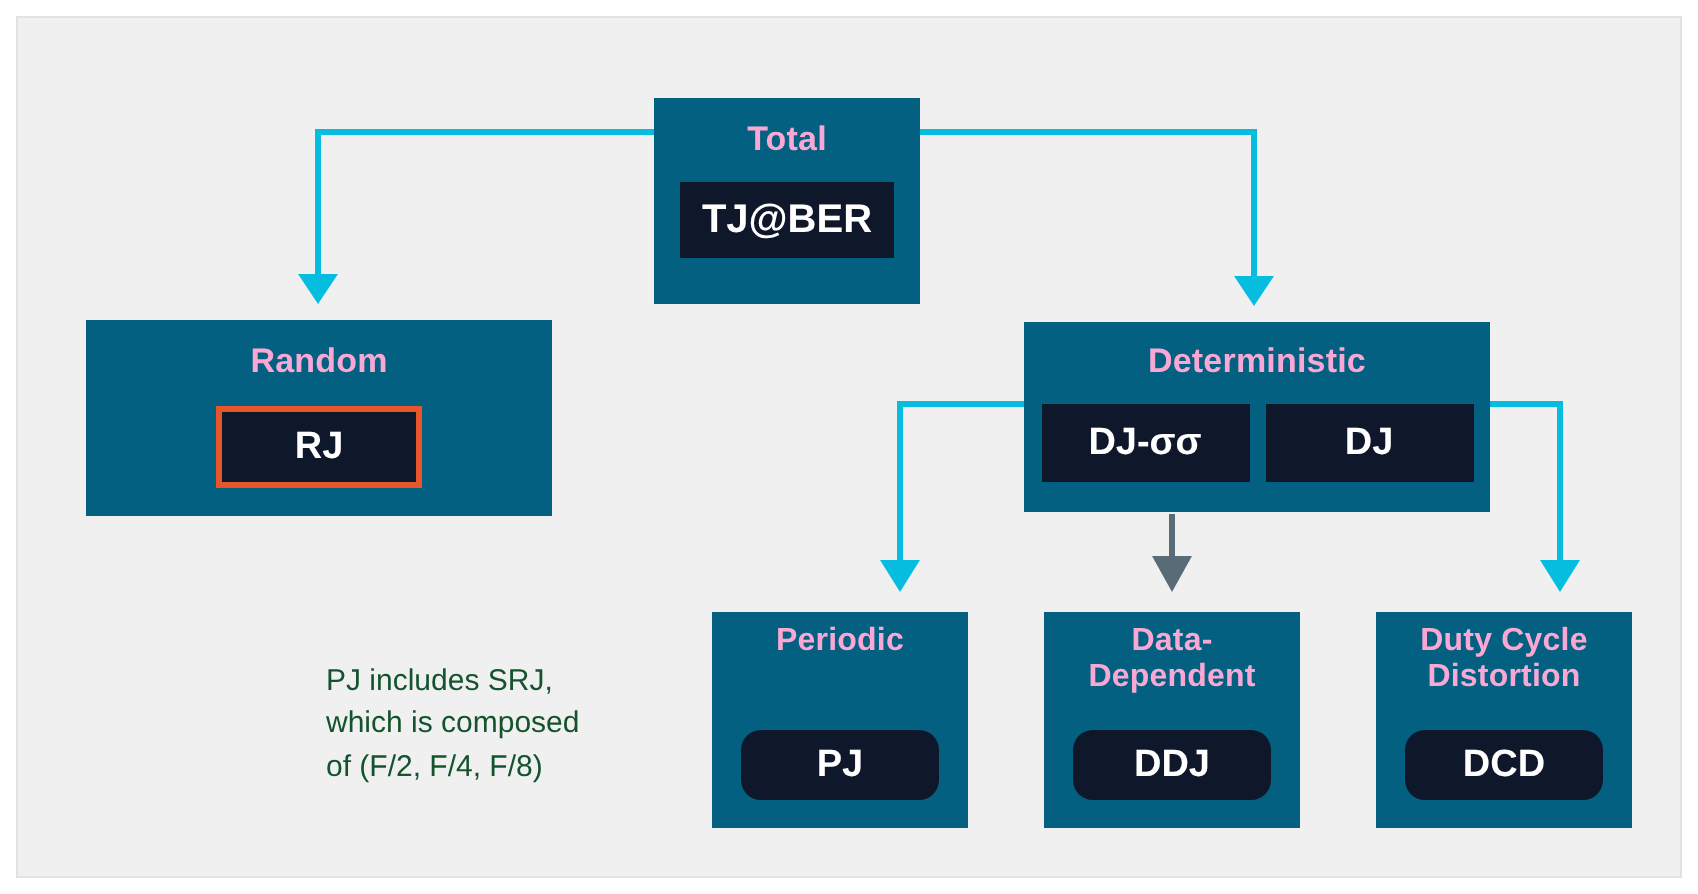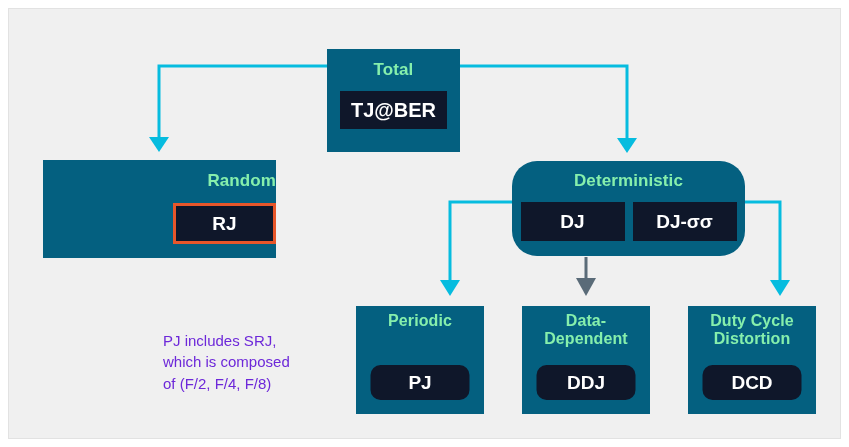--- a/index.html
+++ b/index.html
@@ -28,21 +28,21 @@
   
   .node {
     position: absolute;
     background: #046080;
     box-sizing: border-box;
     display: flex;
     flex-direction: column;
     align-items: center;
   }
   .node-title {
-    color: #86efac;
+    color: #f9a8d4;
     font-weight: bold;
     text-align: center;
     line-height: 1.12;
     letter-spacing: 0.1px;
     white-space: pre-line;
   }
 
   
   .chip {
     background: #0f172a;
@@ -79,38 +79,36 @@
     margin-top: 12px;
   }
 
   
   #node-random {
     left: 34px;
     top: 151px;
     width: 233px;
     height: 98px;
     padding-top: 11px;
-    align-items: flex-end;
   }
   #node-random .node-title { font-size: 17px; }
   #node-random .chip-row { margin-top: 13px; gap: 9px; }
   #node-random .chip {
     width: 103px;
     height: 41px;
     font-size: 19px;
   }
 
   
   #node-deterministic {
     left: 503px;
     top: 152px;
     width: 233px;
     height: 95px;
     padding-top: 10px;
-    border-radius: 25px;
   }
   #node-deterministic .node-title { font-size: 17px; }
   #node-deterministic .chip-row { margin-top: 12px; gap: 8px; }
   #node-deterministic .chip {
     width: 104px;
     height: 39px;
     font-size: 19px;
   }
 
   
@@ -134,21 +132,21 @@
   #node-periodic      { left: 347px; }
   #node-data-dependent{ left: 513px; }
   #node-duty-cycle    { left: 679px; }
 
   
   #annotation-note {
     position: absolute;
     left: 154px;
     top: 321px;
     width: 180px;
-    color: #6d28d9;
+    color: #14532d;
     font-size: 15px;
     line-height: 1.42;
     white-space: pre-line;
   }
 
   
   #connectors {
     position: absolute;
     left: 0;
     top: 0;
@@ -198,22 +196,22 @@
   <div class="node" id="node-random">
     <div class="node-title">Random</div>
     <div class="chip-row">
       <div class="chip chip-highlight">RJ</div>
     </div>
   </div>
 
   <div class="node" id="node-deterministic">
     <div class="node-title">Deterministic</div>
     <div class="chip-row">
+      <div class="chip">DJ-σσ</div>
       <div class="chip">DJ</div>
-      <div class="chip">DJ-σσ</div>
     </div>
   </div>
 
   <div class="node leaf" id="node-periodic">
     <div class="node-title">Periodic</div>
     <div class="chip">PJ</div>
   </div>
 
   <div class="node leaf" id="node-duty-cycle">
     <div class="node-title">Duty Cycle

